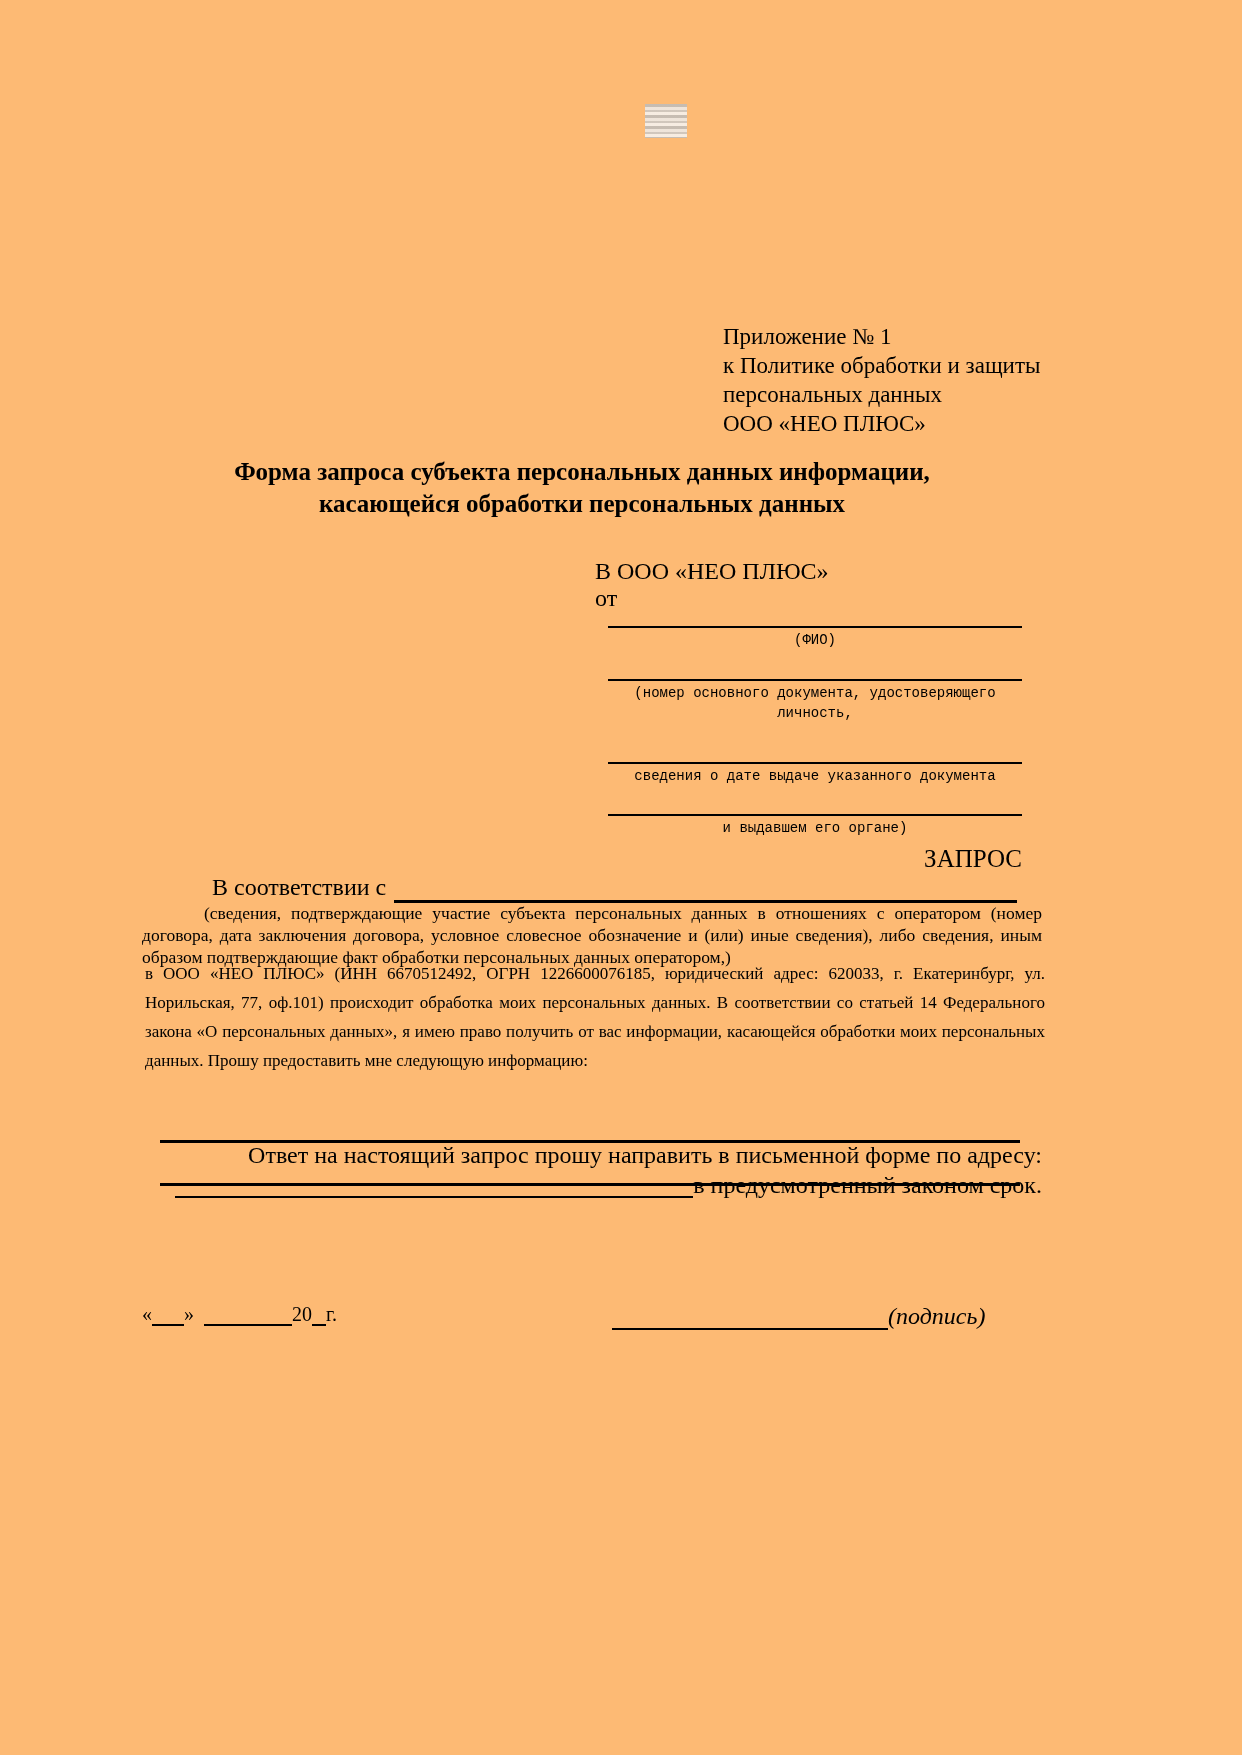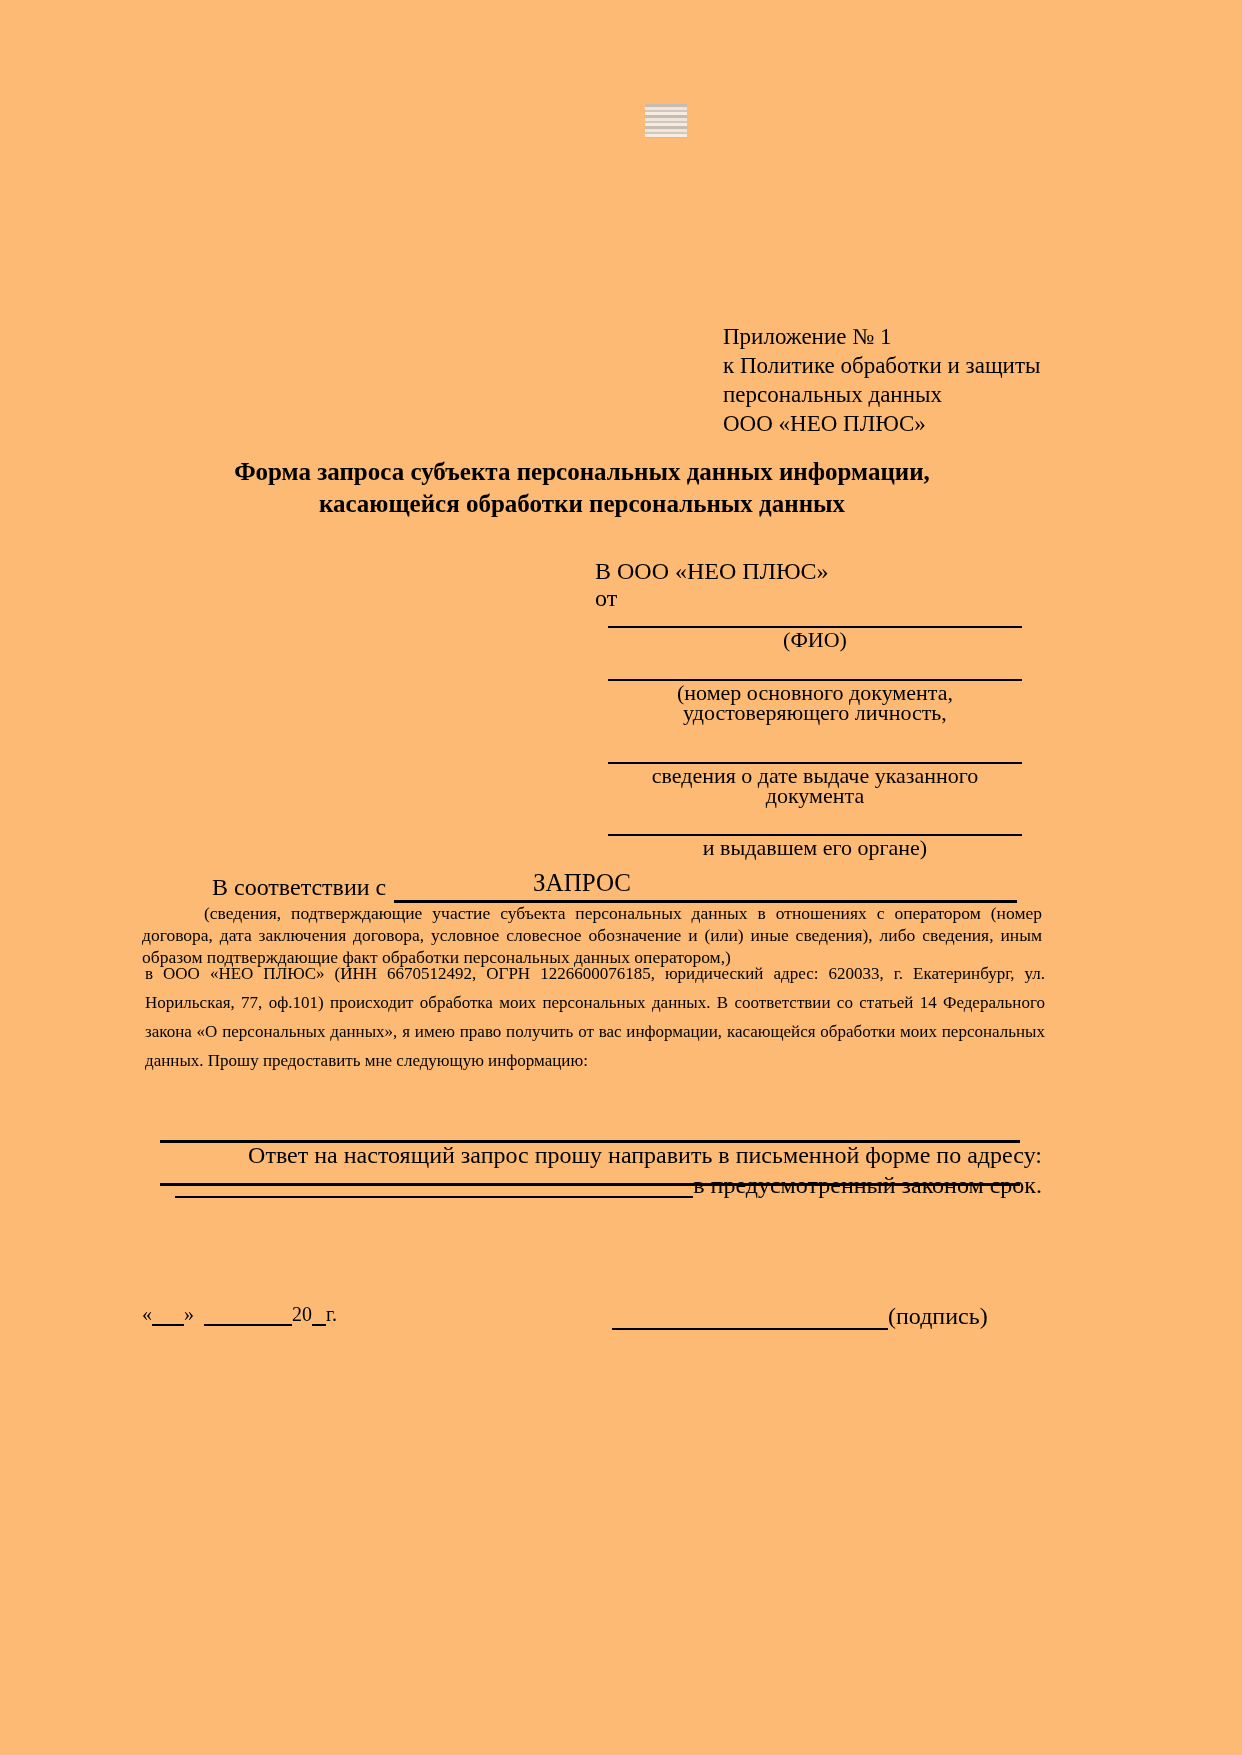--- a/index.html
+++ b/index.html
@@ -13,23 +13,23 @@
   .appendix{left:723px;top:322px;font-size:23px;line-height:29px;}
 
   .title{left:142px;top:456px;width:880px;text-align:center;font-weight:bold;
          font-size:25px;line-height:32px;}
 
   .addressee{left:595px;top:558px;font-size:24px;line-height:27px;}
 
   .fields{left:608px;top:600px;width:414px;}
   .field-line{border-bottom:2px solid #000;}
   .f1{height:26px;}.f2{height:29px;}.f3{height:39px;}.f4{height:28px;}
-  .field-caption{text-align:center;font-size:22px;line-height:20px;padding-top:2px;}
+  .field-caption{text-align:center;font-size:14px;line-height:20px;padding-top:2px;font-family:Liberation Mono, monospace;}
 
-  .zapros{left:142px;top:845px;width:880px;text-align:center;font-size:25px;margin-top:24px;}
+  .zapros{left:142px;top:845px;width:880px;text-align:right;font-size:25px;}
 
   .intro{left:142px;top:874px;width:875px;display:flex;align-items:flex-start;font-size:24px;}
   .intro-text{margin-left:70px;white-space:nowrap;padding-right:8px;}
   .intro-blank{flex:1;border-bottom:3px solid #000;height:26px;}
 
   .fineprint{left:142px;top:902px;width:900px;font-size:17.5px;line-height:22px;
              text-align:justify;text-indent:62px;}
 
   .body-par{left:145px;top:959px;width:900px;font-size:17px;line-height:29px;text-align:justify;}
 
@@ -41,21 +41,21 @@
   .reply-l2{display:flex;align-items:flex-start;}
   .reply-blank{margin-left:33px;flex:1;border-bottom:2px solid #000;height:26px;}
   .reply-suffix{white-space:nowrap;}
 
   .dateline{left:142px;top:1302px;font-size:20px;white-space:nowrap;}
   .ublank{display:inline-block;border-bottom:2px solid #000;height:22px;vertical-align:bottom;}
   .w32{width:32px;}.w88{width:88px;margin-left:10px;}.w14{width:14px;}
 
   .signline{left:612px;top:1302px;font-size:24px;display:flex;align-items:flex-end;}
   .sig-blank{width:276px;border-bottom:2px solid #000;height:26px;}
-  .sig-caption{white-space:nowrap;}
+  .sig-caption{white-space:nowrap;font-style:italic;}
 </style>
 </head>
 <body>
 
 <div class="page">
 
   <div class="abs logo-mark"></div>
 
   <div class="abs appendix">
     <div>Приложение № 1</div>

